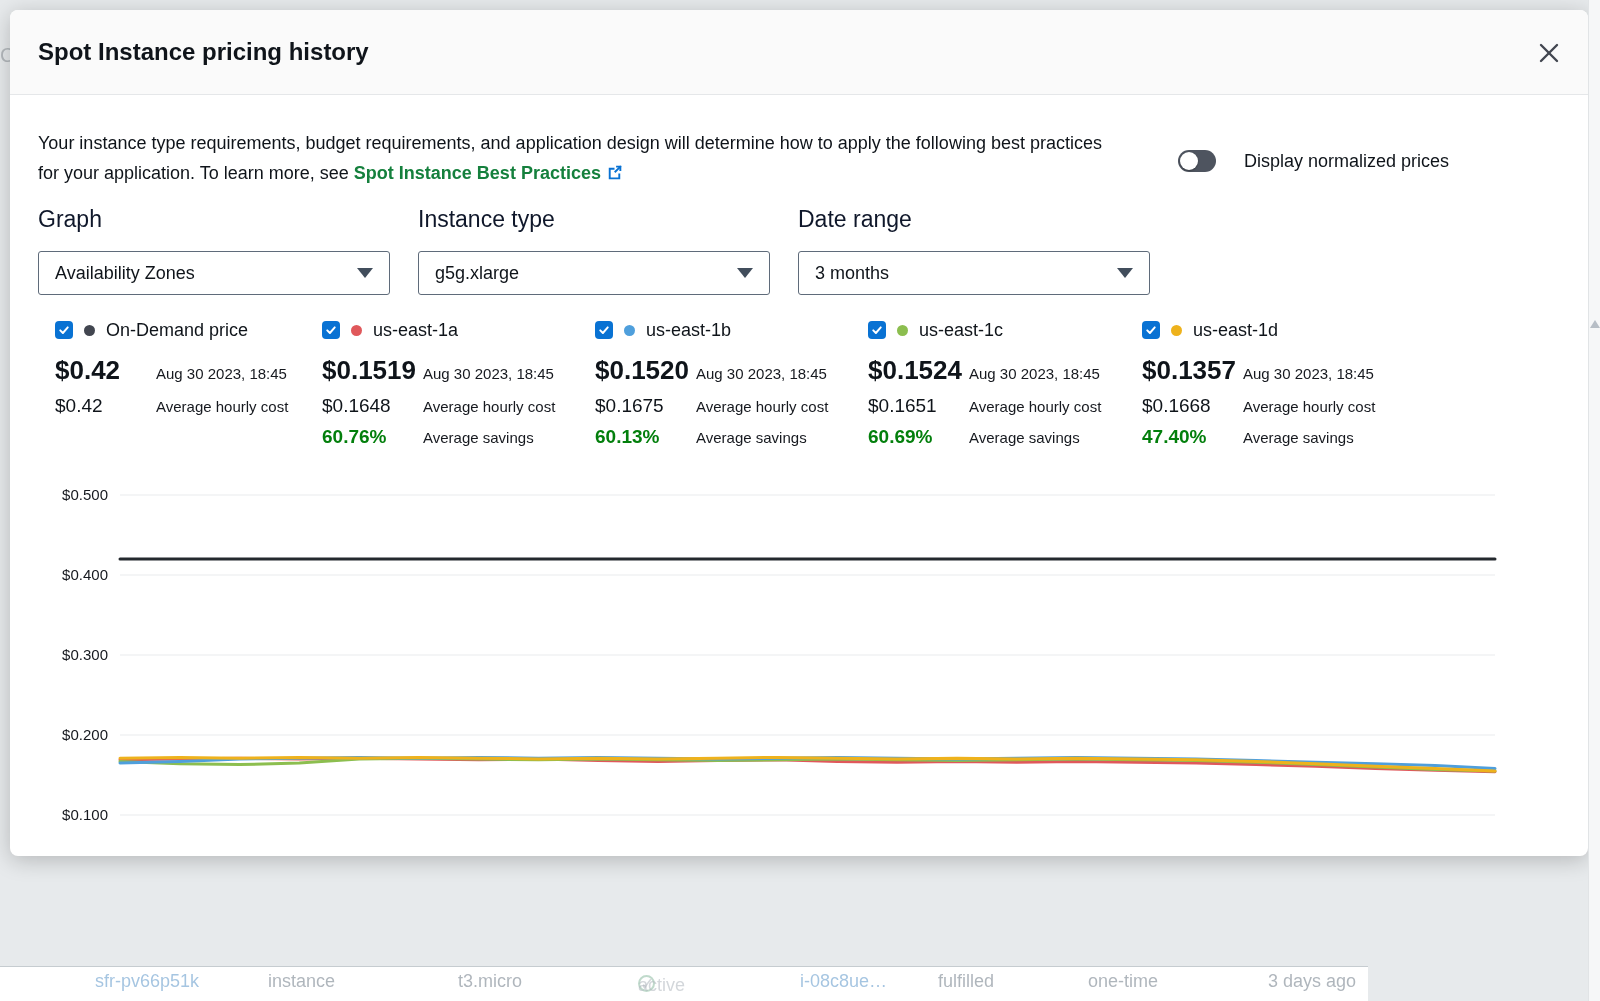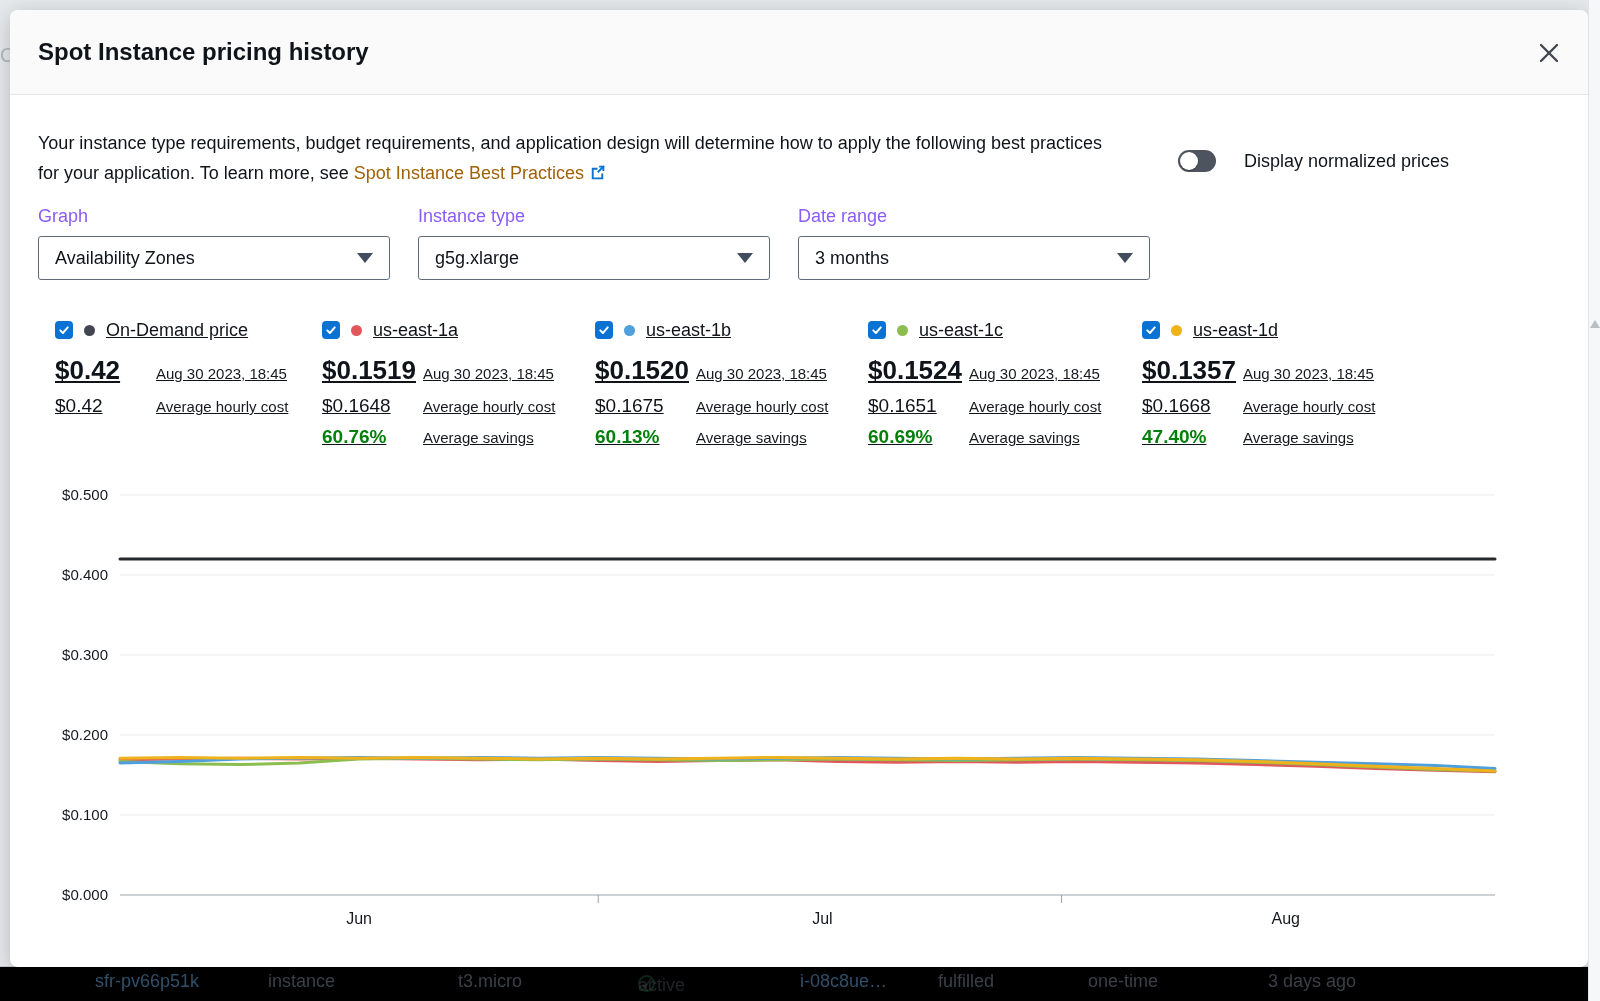--- a/index.html
+++ b/index.html
@@ -7,22 +7,22 @@
   body {
     font-family:"Liberation Sans", sans-serif;
     background:#e7eaec;
     position:relative;
     overflow:hidden;
     color:#0f141a;
   }
   
   .bg-fragment { position:absolute; left:0; top:44px; font-size:20px; color:#b4b9bd; }
   .bg-bottom {
-    position:absolute; left:0; top:966px; width:1600px; height:35px;
-    background:#000000; border-top:1px solid #c6ccd0;
+    position:absolute; left:0; top:966px; width:1368px; height:35px;
+    background:#ffffff; border-top:1px solid #c6ccd0;
   }
   .bg-bottom span {
     position:absolute; top:4px; font-size:18px; color:#6f7b87; opacity:.55; white-space:nowrap;
   }
   .bg-bottom .bg-link { color:#5d96c9; }
   .bg-bottom .bg-status { color:#2e8555; }
   .bg-check {
     display:inline-block; width:17px; height:17px; border:2px solid #2e8555; border-radius:50%;
     font-size:11px; line-height:14px; text-align:center; color:#2e8555; margin-right:5px; vertical-align:-3px;
   }
@@ -30,72 +30,72 @@
     position:absolute; right:0; top:0; width:12px; height:1001px;
     background:#f6f7f8; border-left:1px solid #e1e4e6; z-index:30;
   }
   .bg-scroll-arrow {
     position:absolute; top:320px; left:1px; width:0; height:0;
     border-left:5px solid transparent; border-right:5px solid transparent;
     border-bottom:8px solid #b7bec6;
   }
   
   .modal {
-    position:absolute; left:10px; top:10px; width:1578px; height:957px;
+    position:absolute; left:10px; top:10px; width:1578px; height:846px;
     background:#ffffff; border-radius:8px; z-index:10;
     box-shadow:0 4px 22px rgba(0,0,0,.22);
     overflow:hidden;
   }
   .modal-header {
     position:absolute; top:0; left:0; right:0; height:85px;
     background:#fafafa; border-bottom:1px solid #e5e7e9;
   }
   .modal-title {
     position:absolute; left:28px; top:28px; font-size:24px; font-weight:700; color:#0f141a;
   }
   .close-btn {
     position:absolute; right:24px; top:28px; width:30px; height:30px;
     background:none; border:none; cursor:pointer; padding:4px;
   }
   
   .intro {
     position:absolute; left:28px; top:118px; width:1080px;
     font-size:18px; line-height:30px; color:#0f141a;
   }
-  .intro a { color:#a16207; text-decoration:none; font-weight:400; }
+  .intro a { color:#15803d; text-decoration:none; font-weight:700; }
   .ext-icon { display:inline-block; vertical-align:-2px; margin-left:5px; }
   
   .toggle-row { position:absolute; left:1168px; top:140px; display:flex; align-items:center; gap:28px; }
   .toggle {
     width:38px; height:22px; border-radius:11px; background:#4e545f; position:relative; cursor:pointer; border:none;
   }
   .toggle-knob {
     position:absolute; left:2px; top:2px; width:18px; height:18px; border-radius:50%;
     background:#ffffff; box-shadow:0 1px 2px rgba(0,0,0,.3);
   }
   .toggle-label { font-size:18px; color:#0f141a; }
   
   .filters {
     position:absolute; left:28px; top:196px; width:1492px;
     display:grid; grid-template-columns:repeat(4,352px); gap:28px;
   }
-  .field-label { font-size:18px; color:#8b5cf6; margin-bottom:9px; }
+  .field-label { font-size:23px; color:#0f172a; margin-bottom:18px; }
   .select {
     height:44px; background:#fff; border:1px solid #5f6b7a; border-radius:3px;
     display:flex; align-items:center; justify-content:space-between;
     padding:0 16px; font-size:18px; color:#0f141a; cursor:pointer;
   }
   .caret {
     width:0; height:0; border-left:8px solid transparent; border-right:8px solid transparent;
     border-top:10px solid #414d5c;
   }
   
   .legend {
     position:absolute; left:45px; top:308px;
-    display:grid; grid-template-columns:267px 273px 273px 274px auto;text-decoration:underline;
+    display:grid; grid-template-columns:267px 273px 273px 274px auto;
   }
   .legend-head { display:flex; align-items:center; gap:11px; margin-bottom:13px; height:24px; }
   .cbx {
     width:18px; height:18px; border-radius:4px; background:#0972d3; cursor:pointer;
     display:flex; align-items:center; justify-content:center; flex:0 0 18px;
   }
   .dot { width:11px; height:11px; border-radius:50%; flex:0 0 11px; }
   .legend-name { font-size:18px; color:#0f141a; }
   .stat-row { display:flex; align-items:baseline; margin-bottom:9px; }
   .stat-val-lg { font-size:26px; font-weight:700; min-width:101px; color:#0f141a; }

